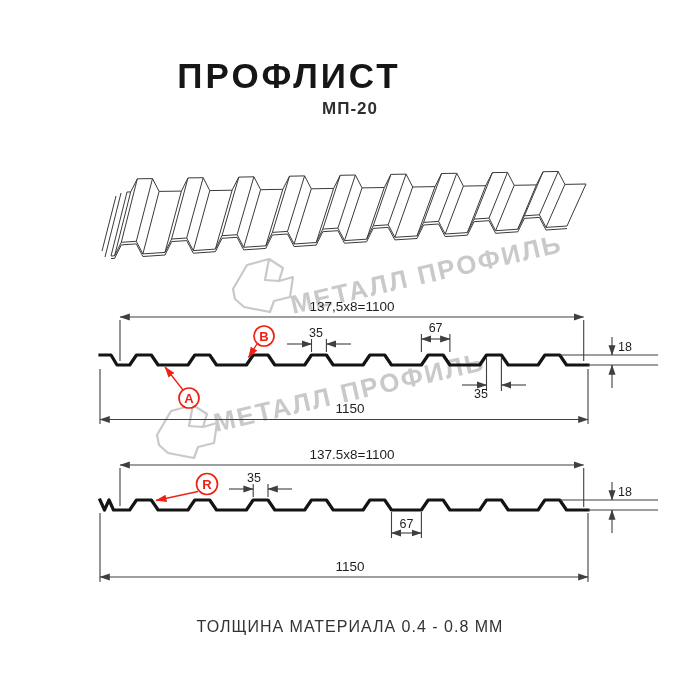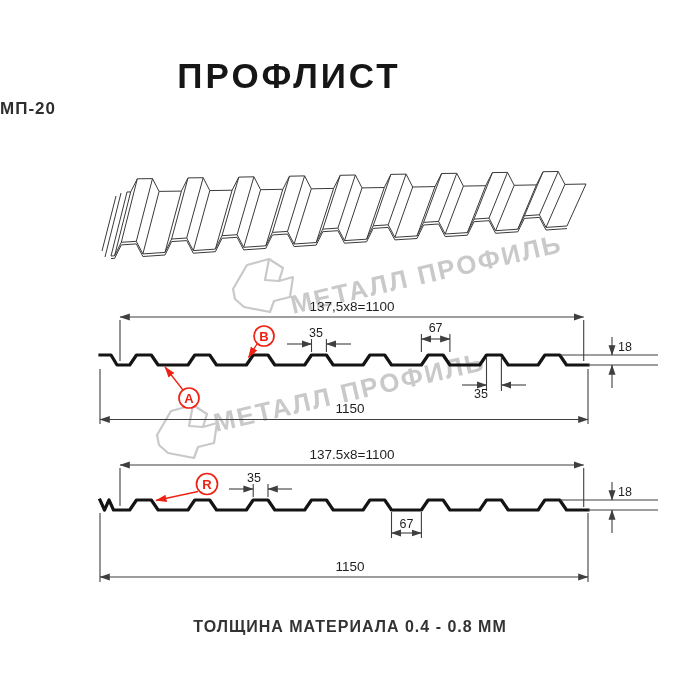--- a/index.html
+++ b/index.html
@@ -2,26 +2,26 @@
 <html><head>
 <meta charset="utf-8">
 <style>
   html,body{margin:0;padding:0;background:#ffffff;width:700px;height:700px;overflow:hidden;}
   body{font-family:"Liberation Sans", sans-serif;position:relative;}
   .page-title{
     position:absolute;top:56px;left:0;width:578px;text-align:center;
     font-size:35px;font-weight:700;letter-spacing:3px;color:#161616;
   }
   .page-subtitle{
-    position:absolute;top:99px;left:0;width:700px;
+    position:absolute;top:99px;left:0;width:700px;text-align:center;
     font-size:17px;font-weight:700;letter-spacing:1px;color:#2e2e2e;
   }
   .footer-note{
     position:absolute;top:618px;left:0;width:700px;text-align:center;
-    font-size:16px;font-weight:700;letter-spacing:1px;color:#333333;
+    font-size:16px;font-weight:400;letter-spacing:1px;color:#333333;
   }
   svg{position:absolute;left:0;top:0;}
   .thin{stroke:#3a3a3a;stroke-width:1;fill:none;}
   .dimline{stroke:#3f3f3f;stroke-width:1.1;fill:none;}
   .profile{stroke:#141414;stroke-width:3.2;fill:none;stroke-linejoin:round;stroke-linecap:square;}
   .dimtext{font-family:"Liberation Sans",sans-serif;font-size:12.5px;fill:#1f1f1f;}
   .dimtext-lg{font-family:"Liberation Sans",sans-serif;font-size:13.5px;fill:#1f1f1f;}
   .redline{stroke:#ee2214;stroke-width:1.3;fill:none;}
   .redcircle{stroke:#ee2214;stroke-width:1.7;fill:#ffffff;}
   .redletter{font-family:"Liberation Sans",sans-serif;font-size:13px;font-weight:700;fill:#ee2214;}

